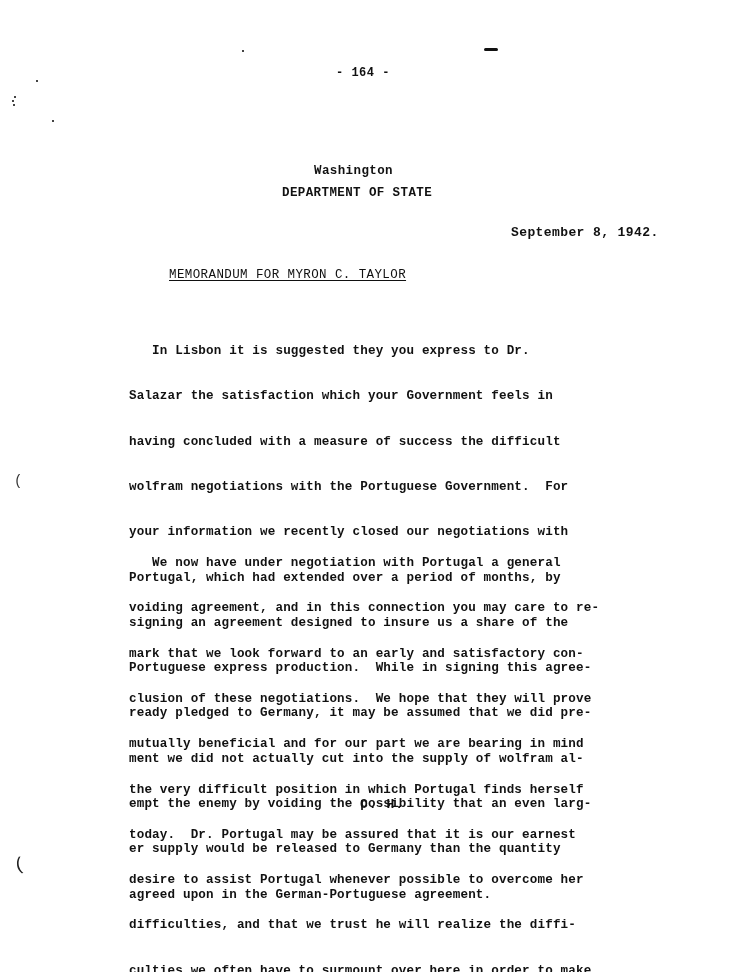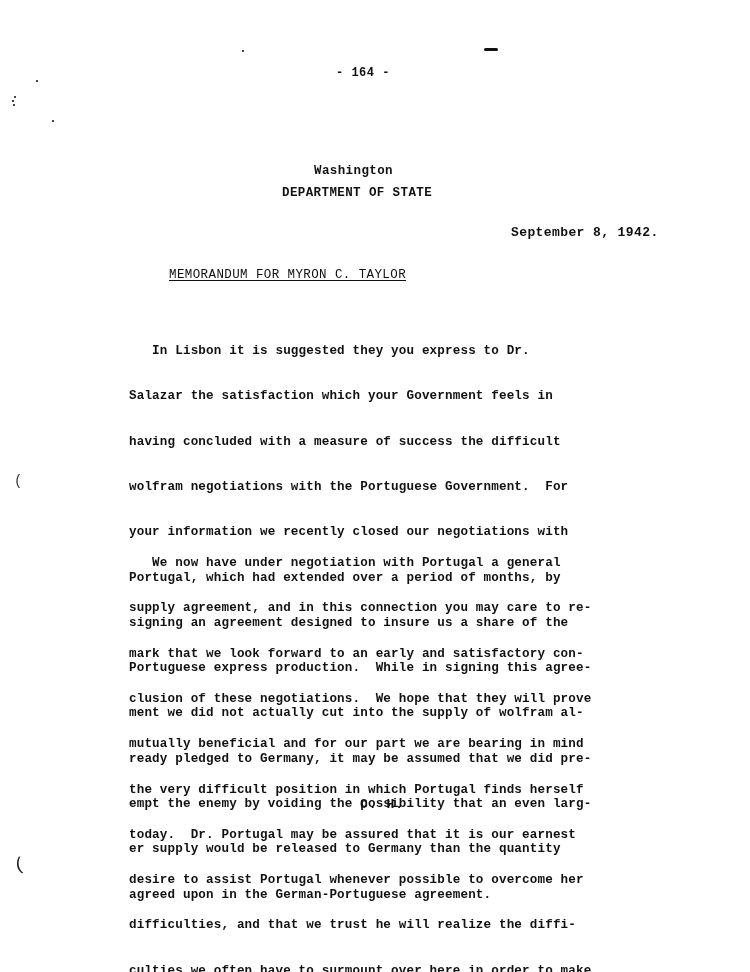--- a/index.html
+++ b/index.html
@@ -122,32 +122,32 @@
 
   <div class="abs para para1">
     <div>   In Lisbon it is suggested they you express to Dr.</div>
     <div>Salazar the satisfaction which your Government feels in</div>
     <div>having concluded with a measure of success the difficult</div>
     <div>wolfram negotiations with the Portuguese Government.  For</div>
     <div>your information we recently closed our negotiations with</div>
     <div>Portugal, which had extended over a period of months, by</div>
     <div>signing an agreement designed to insure us a share of the</div>
     <div>Portuguese express production.  While in signing this agree-</div>
+    <div>ready pledged to Germany, it may be assumed that we did pre-</div>
     <div>ment we did not actually cut into the supply of wolfram al-</div>
-    <div>ready pledged to Germany, it may be assumed that we did pre-</div>
     <div>empt the enemy by voiding the possibility that an even larg-</div>
     <div>er supply would be released to Germany than the quantity</div>
     <div>agreed upon in the German-Portuguese agreement.</div>
   </div>
 
   <div class="abs margin-mark-mid">(</div>
 
   <div class="abs para para2">
     <div>   We now have under negotiation with Portugal a general</div>
-    <div>supply agreement, and in this connection you may care to re-</div>
+    <div>voiding agreement, and in this connection you may care to re-</div>
     <div>mark that we look forward to an early and satisfactory con-</div>
     <div>clusion of these negotiations.  We hope that they will prove</div>
     <div>mutually beneficial and for our part we are bearing in mind</div>
     <div>the very difficult position in which Portugal finds herself</div>
     <div>today.  Dr. Portugal may be assured that it is our earnest</div>
     <div>desire to assist Portugal whenever possible to overcome her</div>
     <div>difficulties, and that we trust he will realize the diffi-</div>
     <div>culties we often have to surmount over here in order to make</div>
     
     

